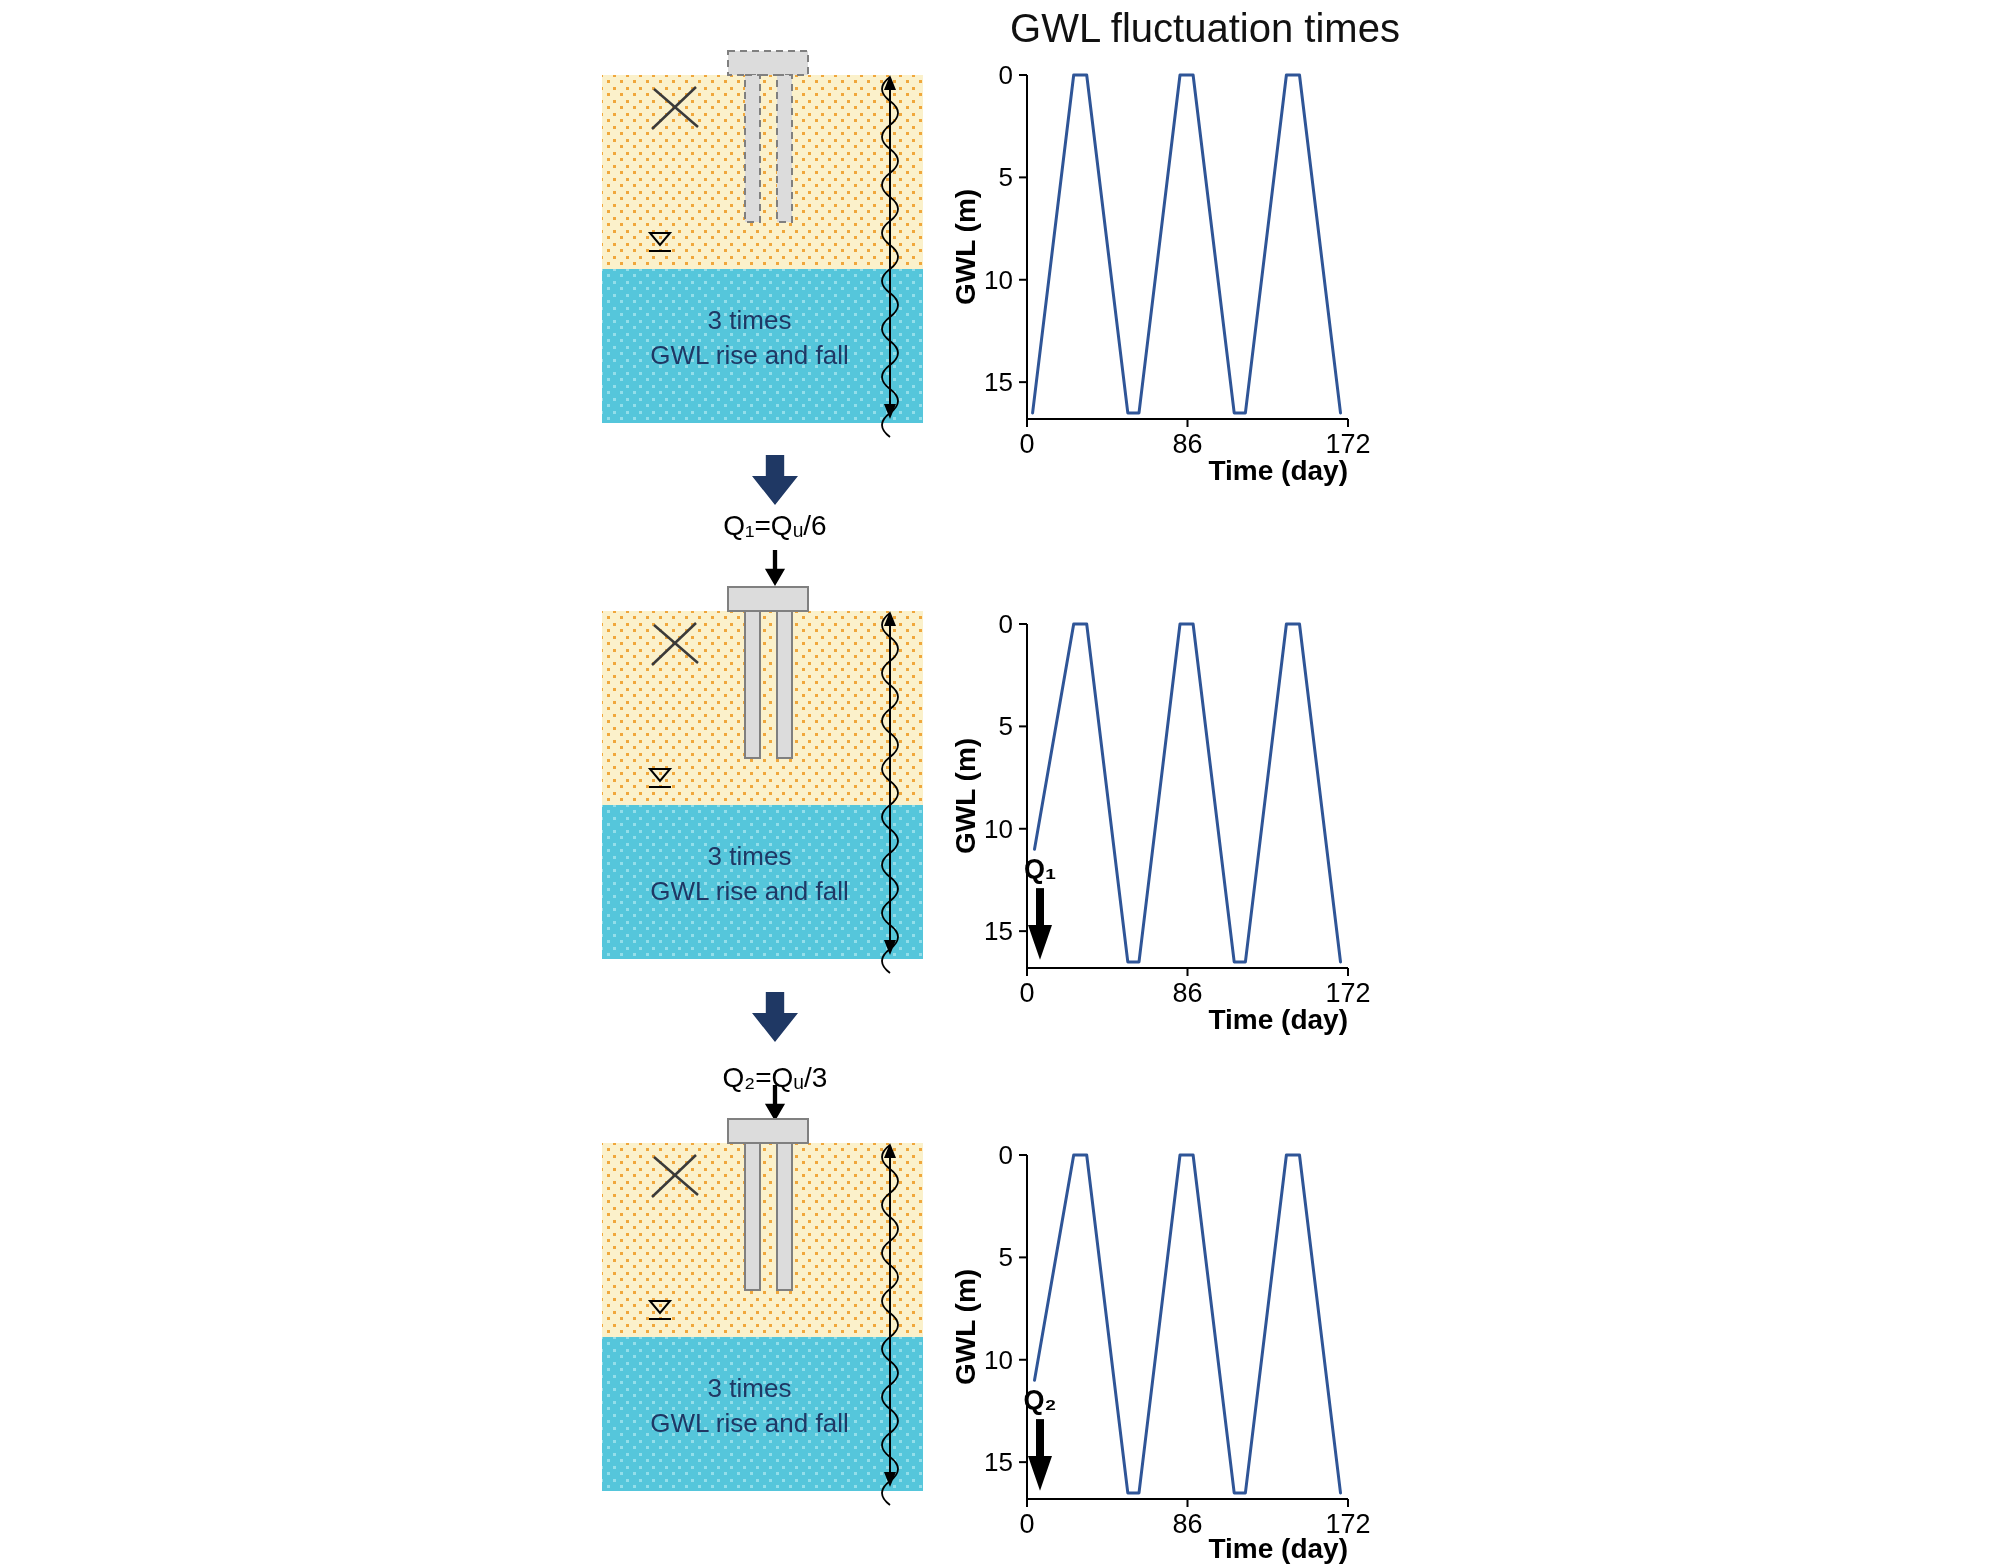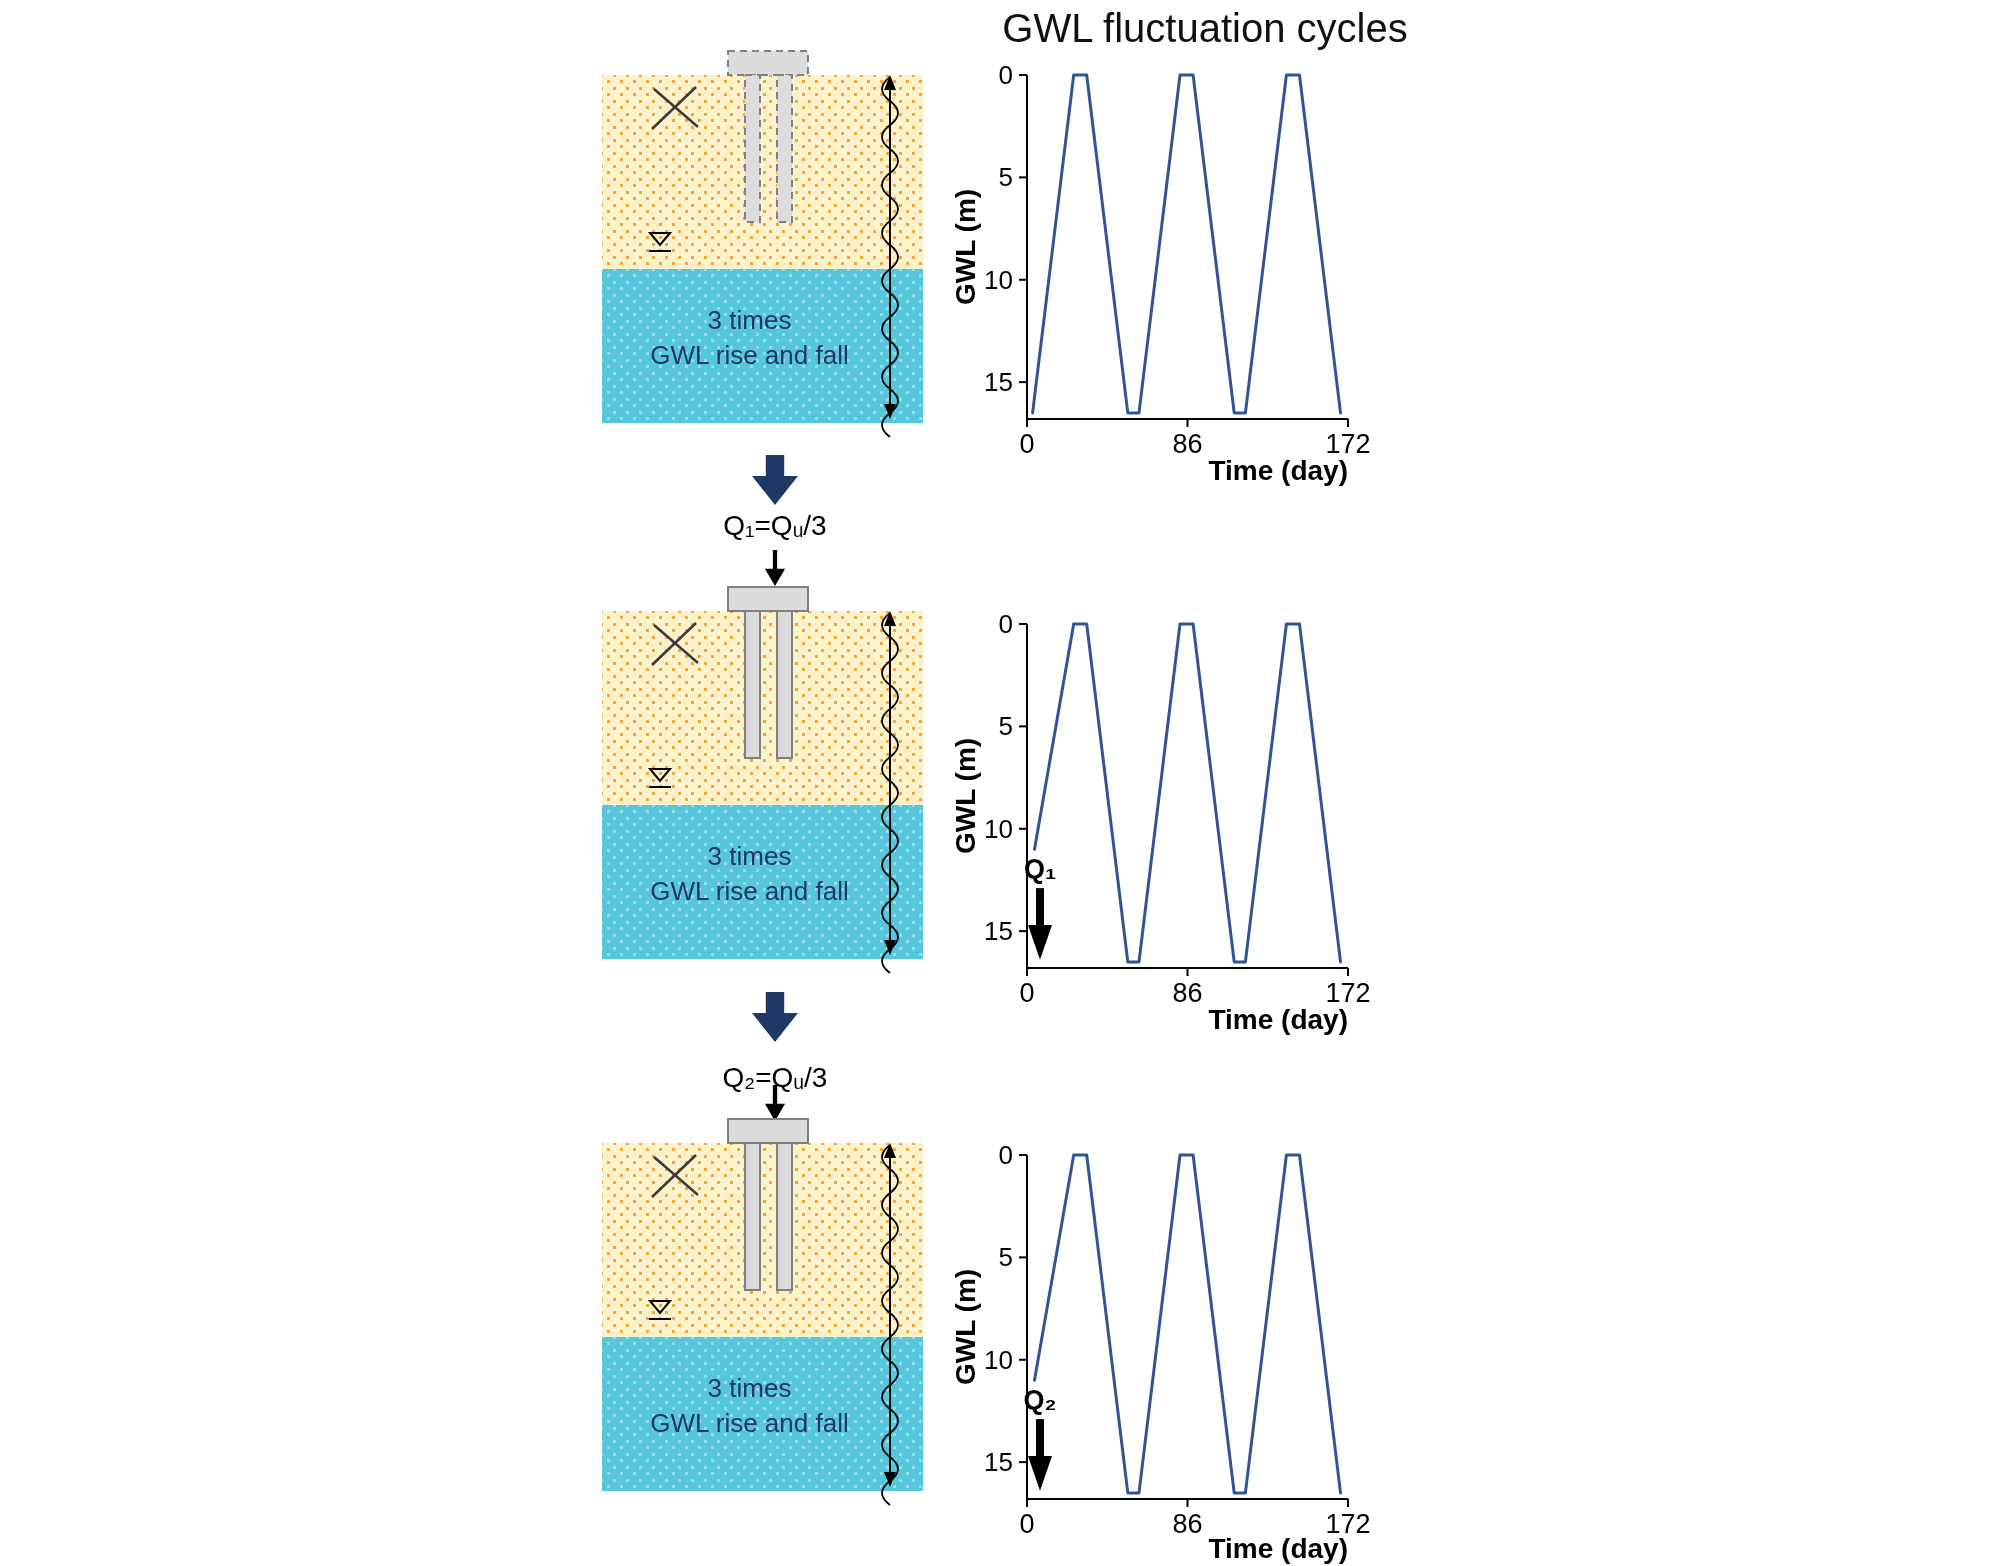--- a/index.html
+++ b/index.html
@@ -76,21 +76,21 @@
     position:absolute; left:763px; width:24px; height:36px; background:#000;
     clip-path:polygon(41% 0, 59% 0, 59% 52%, 92% 52%, 50% 100%, 8% 52%, 41% 52%);
   }
   .sa1 { top:550px; } .sa2 { top:1085px; }
 </style>
 </head>
 <body style="--sand: #FBF1CB; --sand-dot: #F0A73C; --water: #55C6DB; --water-dot: #93DEEA; --block-arrow: #1F3864; --caption: #1F3864;">
 
 <div class="figure">
 
-  <div class="title">GWL fluctuation cycles</div>
+  <div class="title">GWL fluctuation times</div>
 
   <div class="diagram p1d">
     <div class="sand"></div>
     <div class="water"></div>
     <svg class="overlay" viewBox="0 -30 321 378">
         <g stroke="#3a3a3a" stroke-width="2.5">
           <line x1="52" y1="14" x2="96" y2="52"></line>
           <line x1="94" y1="12" x2="50" y2="54"></line>
         </g>
         <g fill="#DCDCDC" stroke="#808080" stroke-width="2" stroke-dasharray="7 5">
@@ -134,21 +134,21 @@
           <text x="160.5" y="378" text-anchor="middle" font-size="27">86</text>
           <line x1="321" y1="344" x2="321" y2="352" stroke="#000" stroke-width="2"></line>
           <text x="321" y="378" text-anchor="middle" font-size="27">172</text>
         </g>
         <polyline points="5.6,337.9 46.7,0.0 59.7,0.0 100.8,337.9 112.0,337.9 153.0,0.0 166.1,0.0 207.2,337.9 218.4,337.9 259.4,0.0 272.5,0.0 313.5,337.9" fill="none" stroke="#2F5597" stroke-width="3" stroke-linejoin="round" stroke-linecap="round"></polyline>
       </svg>
   </div>
   <div class="xlabel xl1">Time (day)</div>
 
   <div class="block-arrow ba1"></div>
-  <div class="load-label ll1">Q₁=Qᵤ/3</div>
+  <div class="load-label ll1">Q₁=Qᵤ/6</div>
   <div class="small-arrow sa1"></div>
 
   <div class="diagram p2d">
     <div class="sand"></div>
     <div class="water"></div>
     <svg class="overlay" viewBox="0 -30 321 378">
         <g stroke="#3a3a3a" stroke-width="2.5">
           <line x1="52" y1="14" x2="96" y2="52"></line>
           <line x1="94" y1="12" x2="50" y2="54"></line>
         </g>

